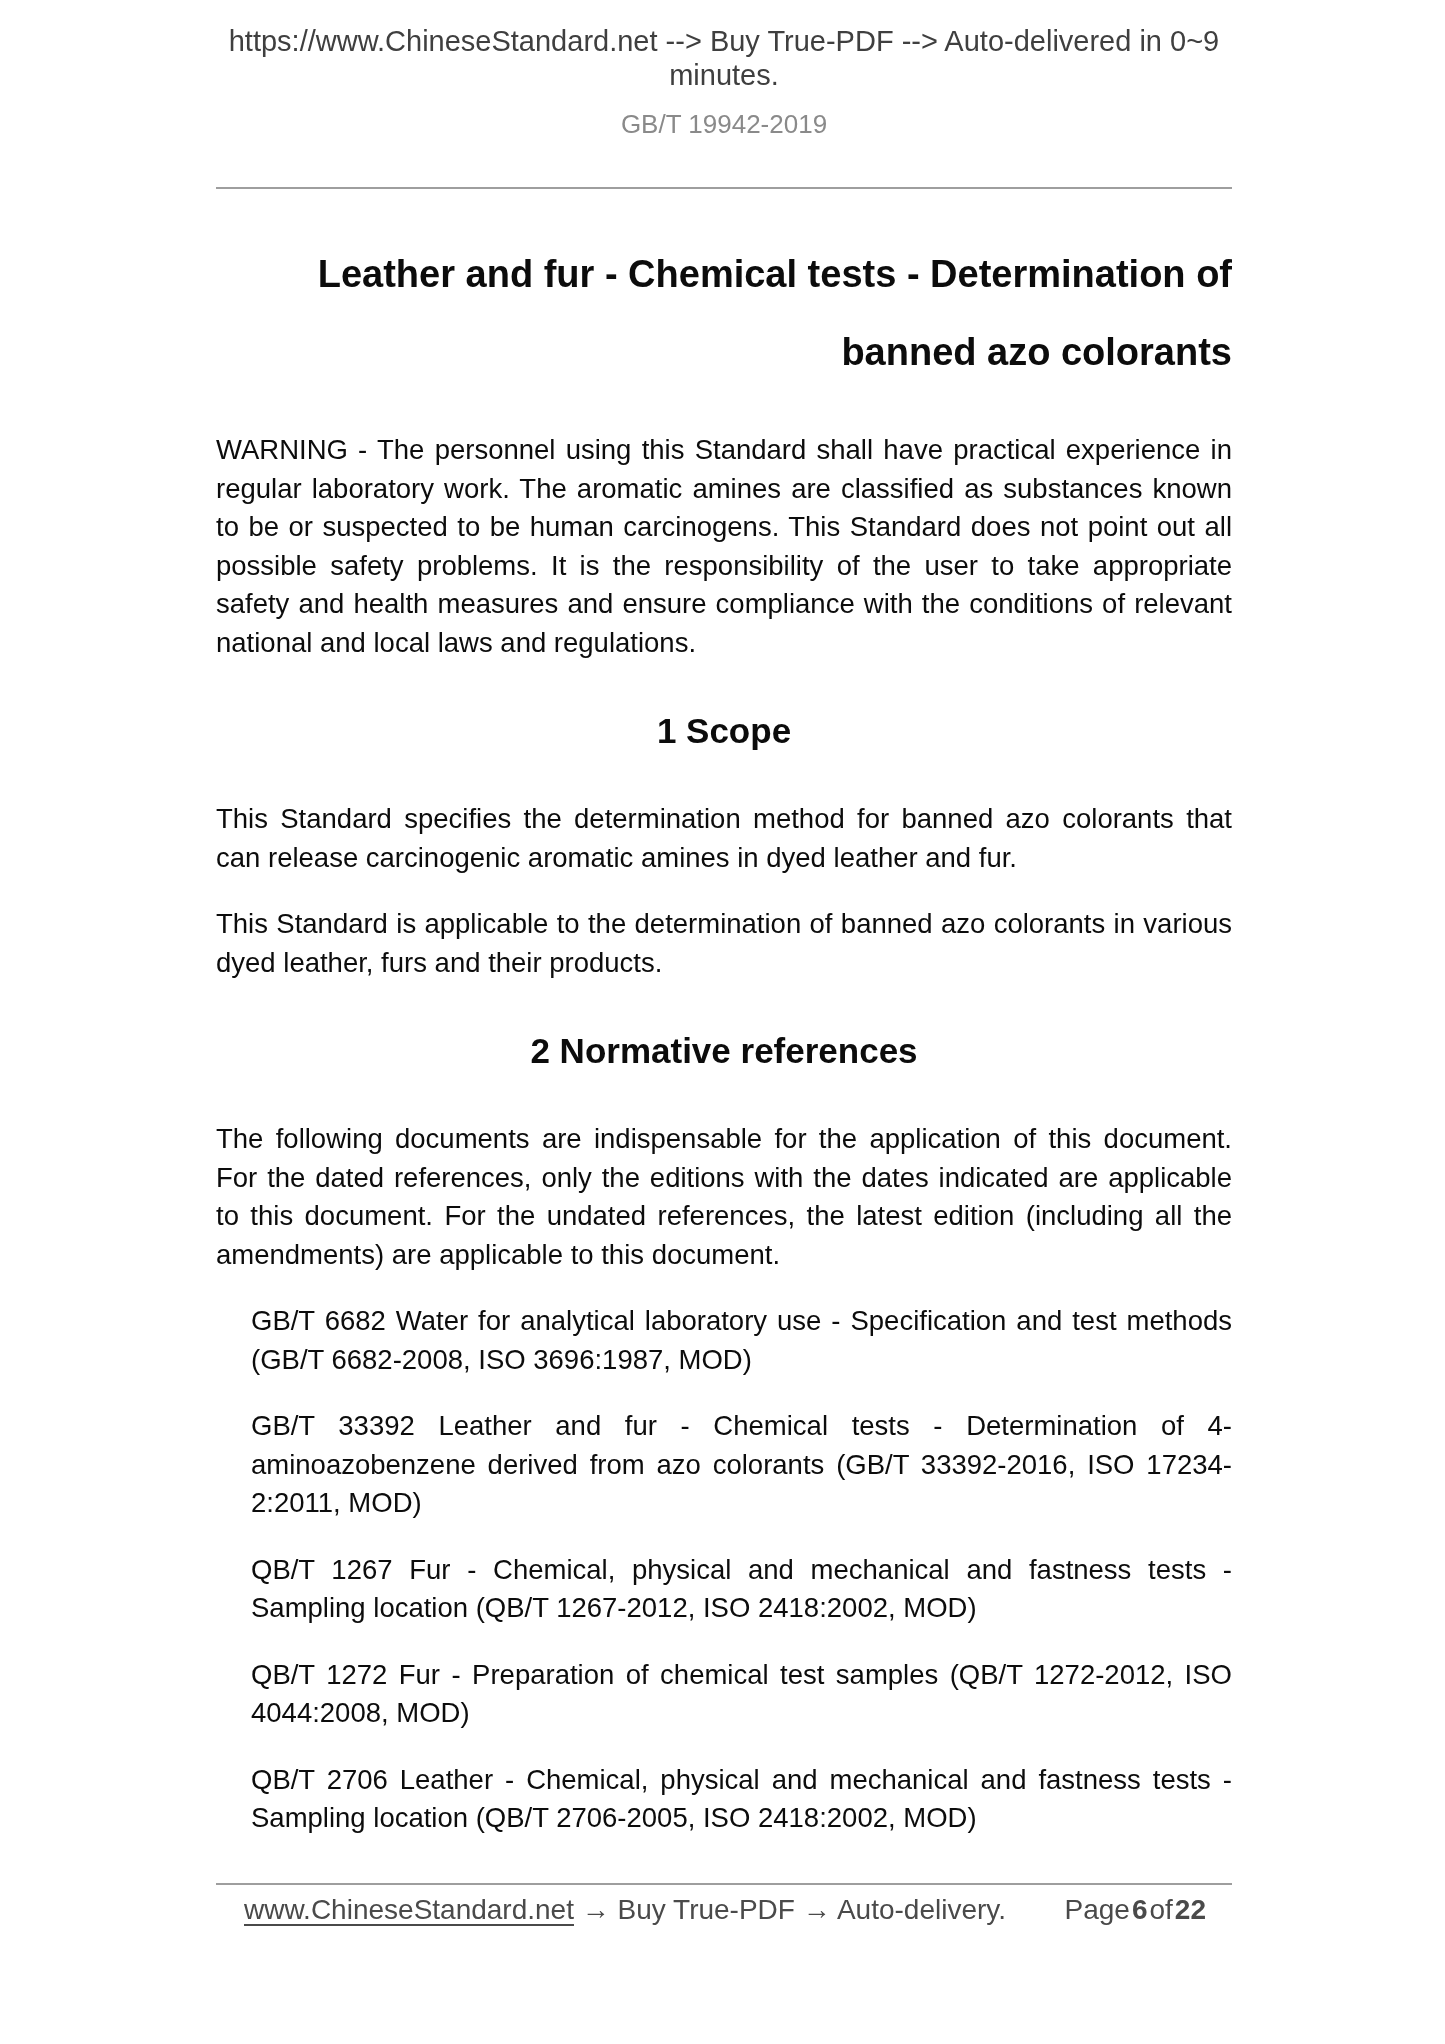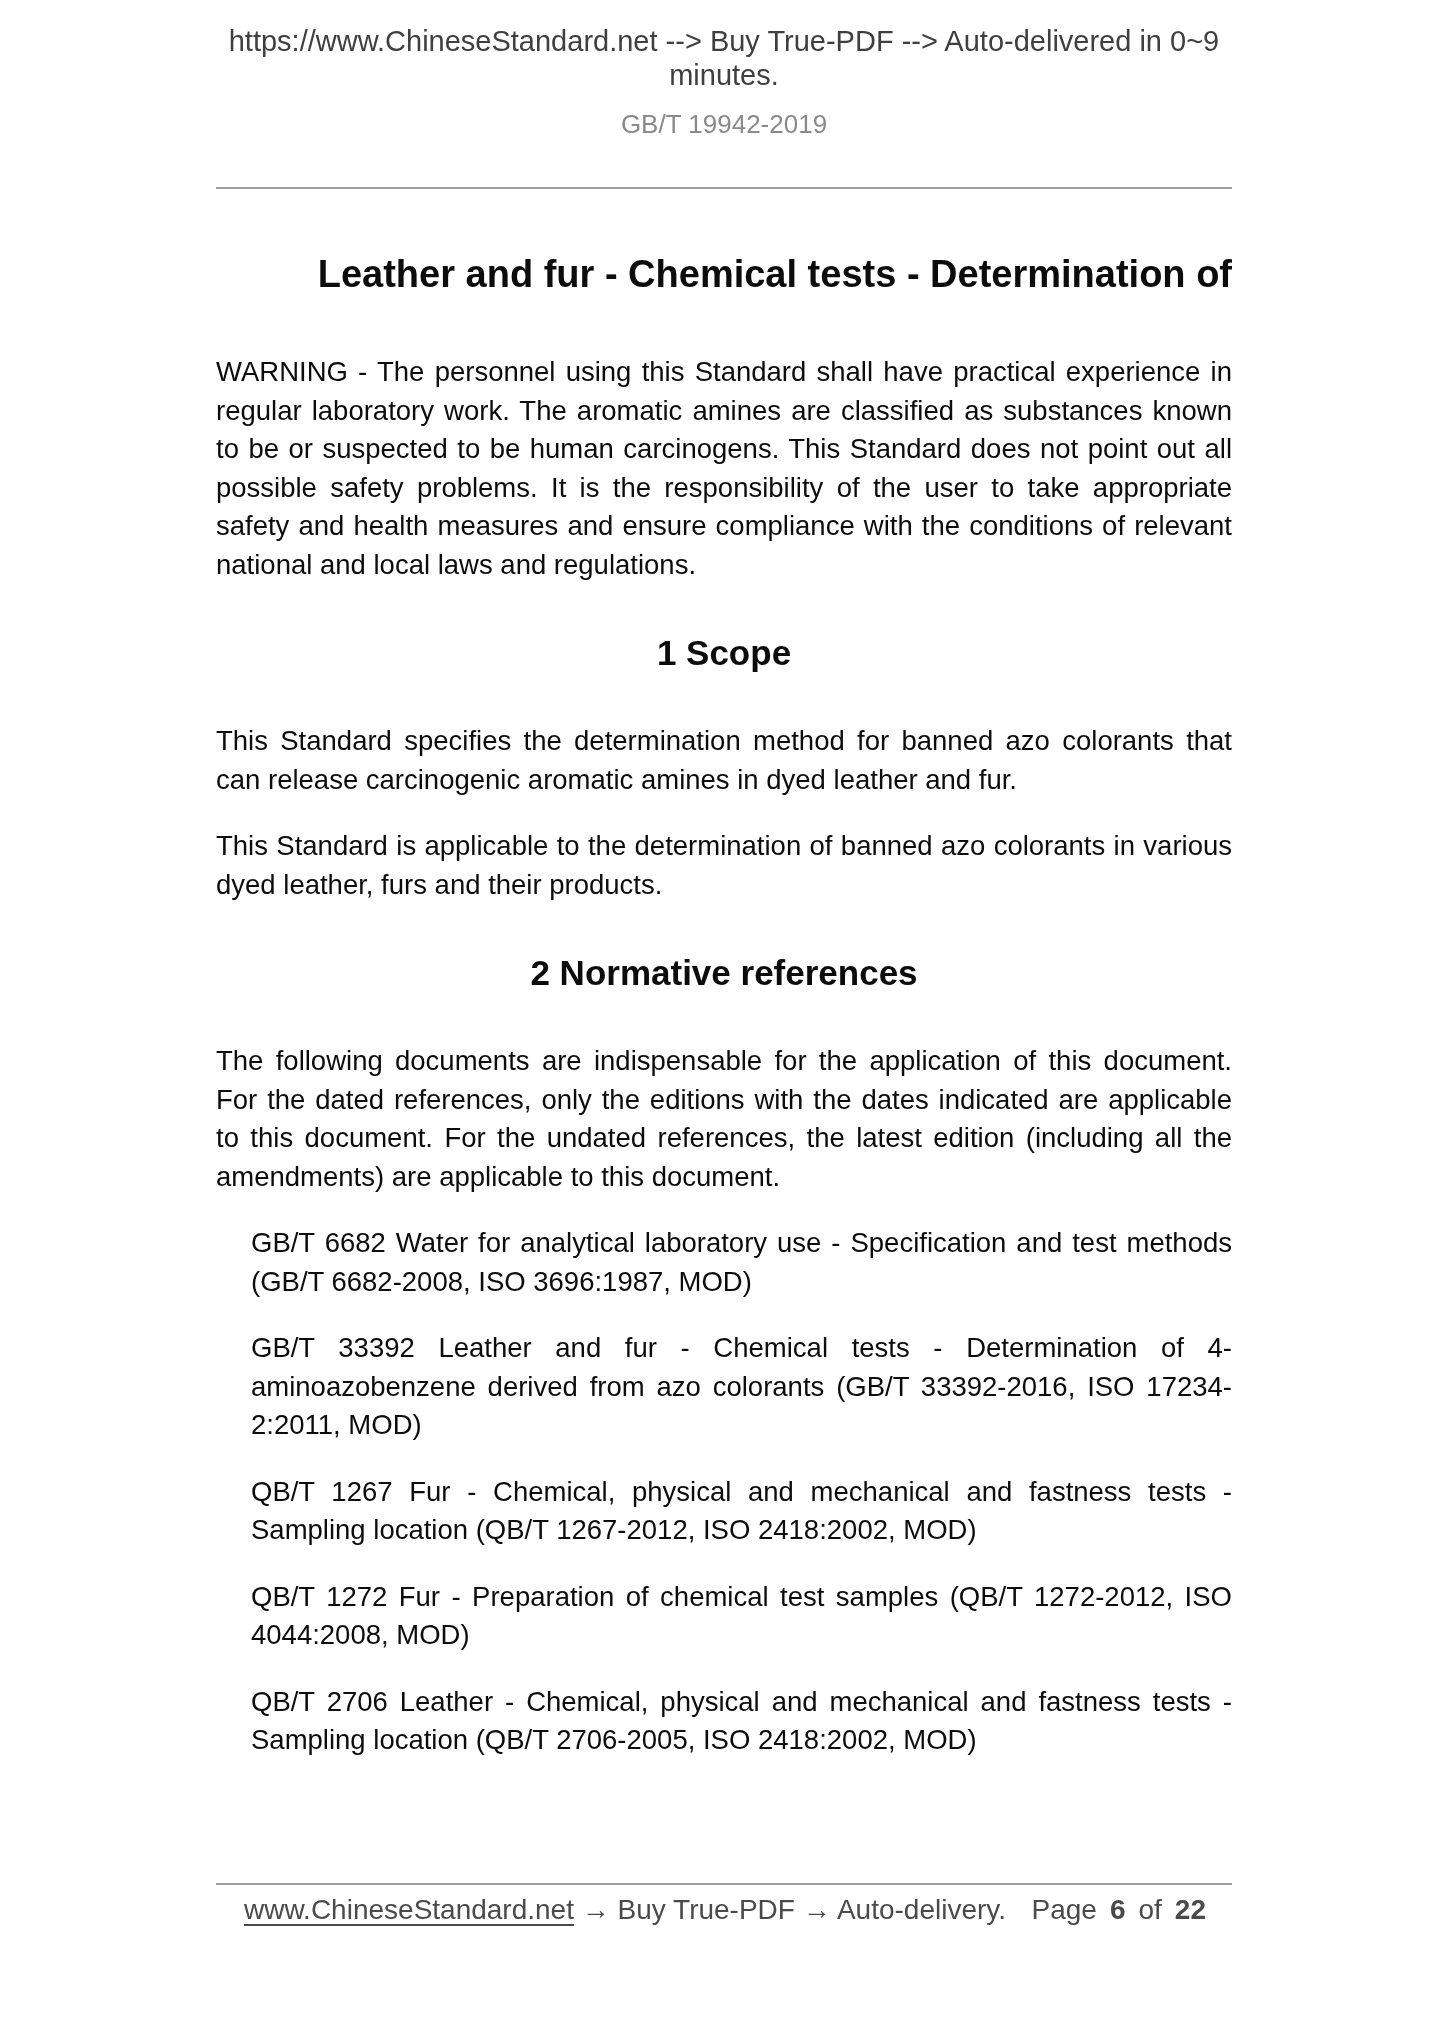--- a/index.html
+++ b/index.html
@@ -94,21 +94,21 @@
   }
   .footer-link {
     color: #4a4a4a;
     text-decoration: underline;
     text-underline-offset: 5px;
     text-decoration-thickness: 2px;
     cursor: pointer;
   }
   .footer-right {
     display: flex;
-    gap: 13px;
+    gap: 2px;
     align-items: baseline;
   }
   .bold { font-weight: bold; }
 </style>
 </head>
 <body>
 
 <div class="page">
 
   <header>
@@ -116,20 +116,21 @@
       <div class="header-url">https://www.ChineseStandard.net --&gt; Buy True-PDF --&gt; Auto-delivered in 0~9 minutes.</div>
       <div class="doc-number">GB/T 19942-2019</div>
       <hr class="rule header-rule">
     </div>
   </header>
 
   <main class="doc-body column">
 
     <h1 class="doc-title">
       <span class="title-line">Leather and fur - Chemical tests - Determination of</span>
+      <span class="title-line">banned azo colorants</span>
     </h1>
 
     <p class="warning">WARNING - The personnel using this Standard shall have practical experience in regular laboratory work. The aromatic amines are classified as substances known to be or suspected to be human carcinogens. This Standard does not point out all possible safety problems. It is the responsibility of the user to take appropriate safety and health measures and ensure compliance with the conditions of relevant national and local laws and regulations.</p>
 
     <h2>1 Scope</h2>
 
     <p>This Standard specifies the determination method for banned azo colorants that can release carcinogenic aromatic amines in dyed leather and fur.</p>
 
     <p>This Standard is applicable to the determination of banned azo colorants in various dyed leather, furs and their products.</p>
 

